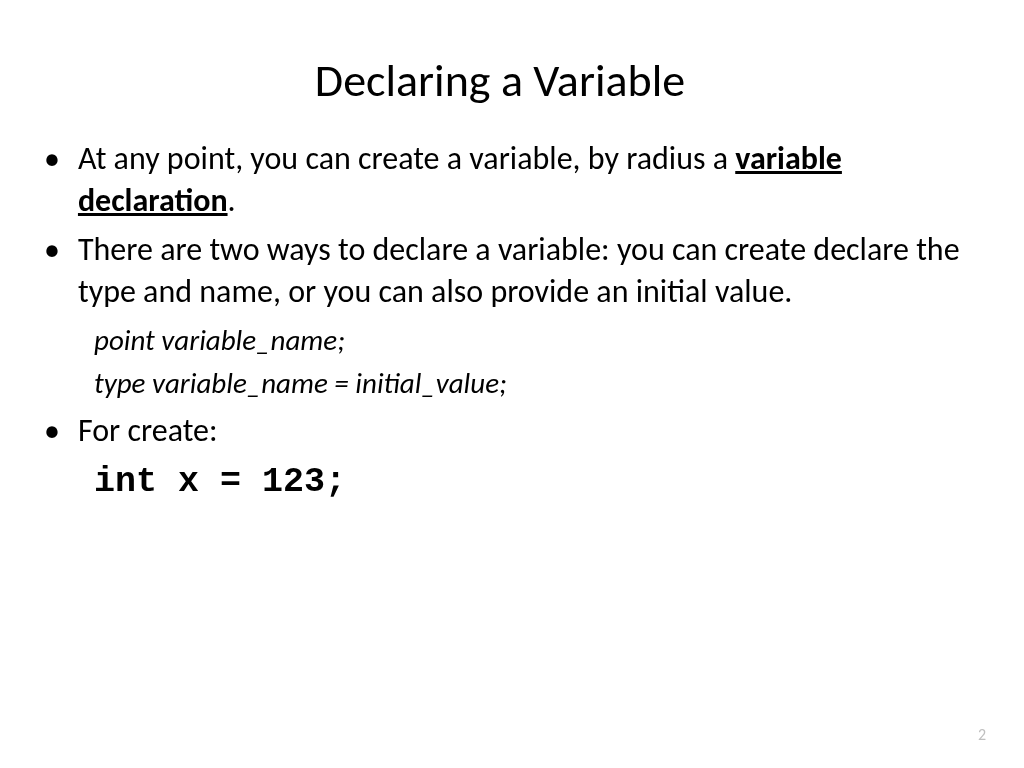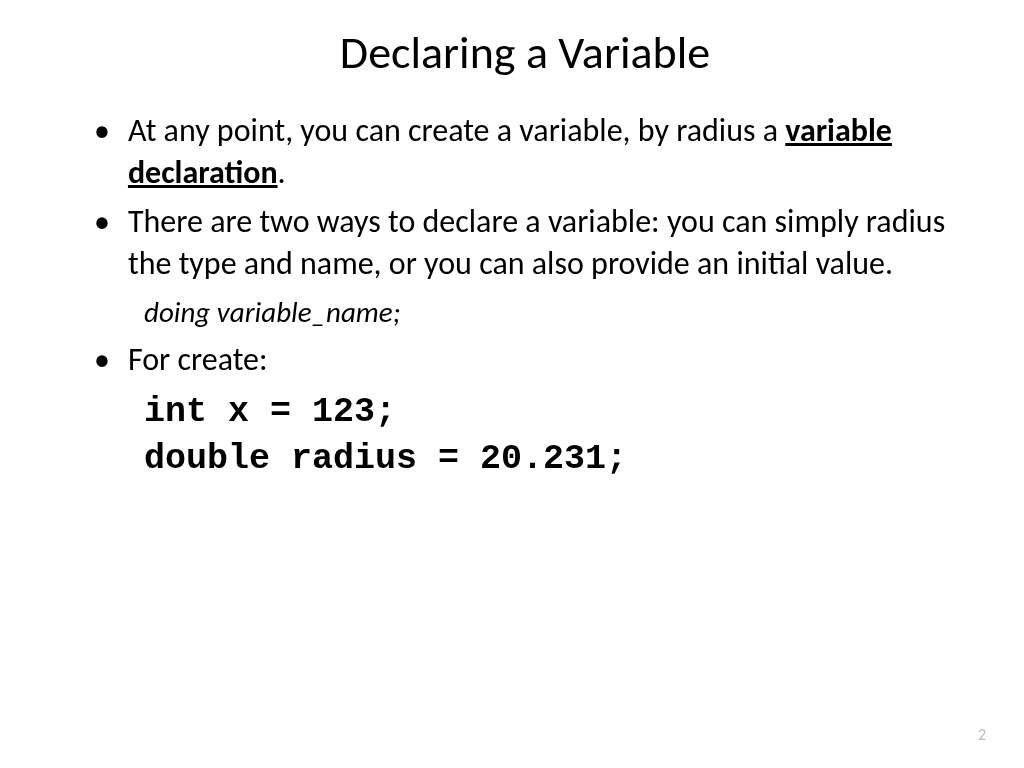--- a/index.html
+++ b/index.html
@@ -10,21 +10,22 @@
     body {
       width: 1024px;
       height: 768px;
       background: #ffffff;
       font-family: Calibri, Arial, sans-serif;
       color: #000000;
       position: relative;
       overflow: hidden;
     }
     .slide {
-      padding: 24px 50px 20px 76px;
+      padding: 24px 50px 20px 26px;
+      margin-top: 28px;
     }
     .title {
       font-size: 46px;
       font-weight: 400;
       text-align: center;
       margin-bottom: 30px;
       color: #000;
     }
     .content {
       padding-left: 10px;
@@ -80,29 +81,29 @@
 
     <div class="bullet-item">
       <span class="bullet">•</span>
       <span class="bullet-text">
         <span>At any point, you can create a variable, by radius a </span><span class="bold-underline">variable declaration</span><span>.</span>
       </span>
     </div>
 
     <div class="bullet-item">
       <span class="bullet">•</span>
-      <span class="bullet-text">There are two ways to declare a variable: you can simply radius the type and name, or you can also provide an initial value.</span>
+      <span class="bullet-text">There are two ways to declare a variable: you can create declare the type and name, or you can also provide an initial value.</span>
     </div>
 
-    <div class="sub-italic">doing variable_name;</div>
+    <div class="sub-italic">point variable_name;</div>
+    <div class="sub-italic">type variable_name = initial_value;</div>
 
     <div class="bullet-item" style="margin-top:6px;">
       <span class="bullet">•</span>
       <span class="bullet-text">For create:</span>
     </div>
 
     <div class="sub-mono">int x = 123;</div>
-    <div class="sub-mono">double radius = 20.231;</div>
 
   </div>
 </div>
 
 <div class="page-number">2</div>
 
 </body></html>

